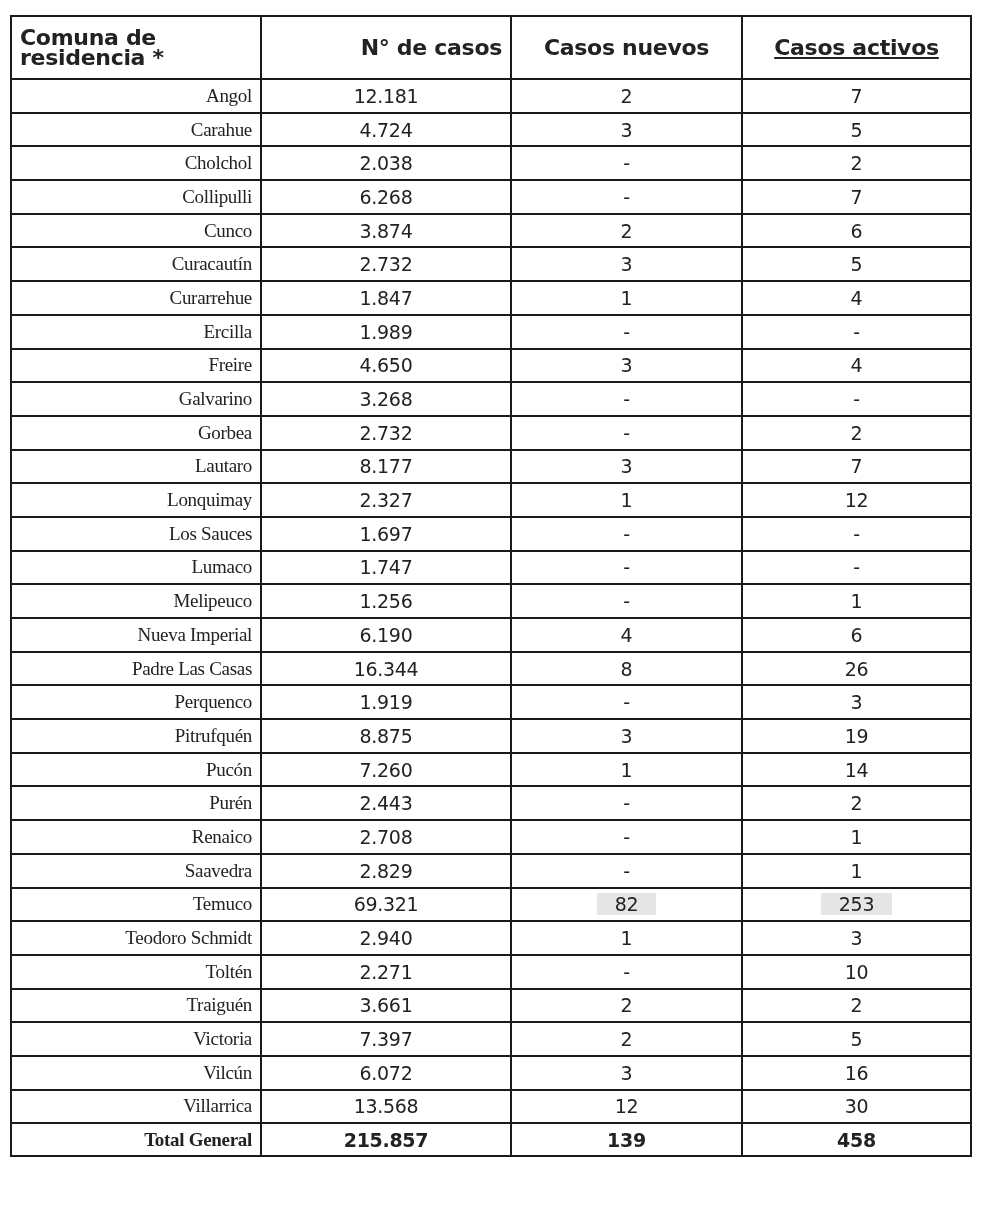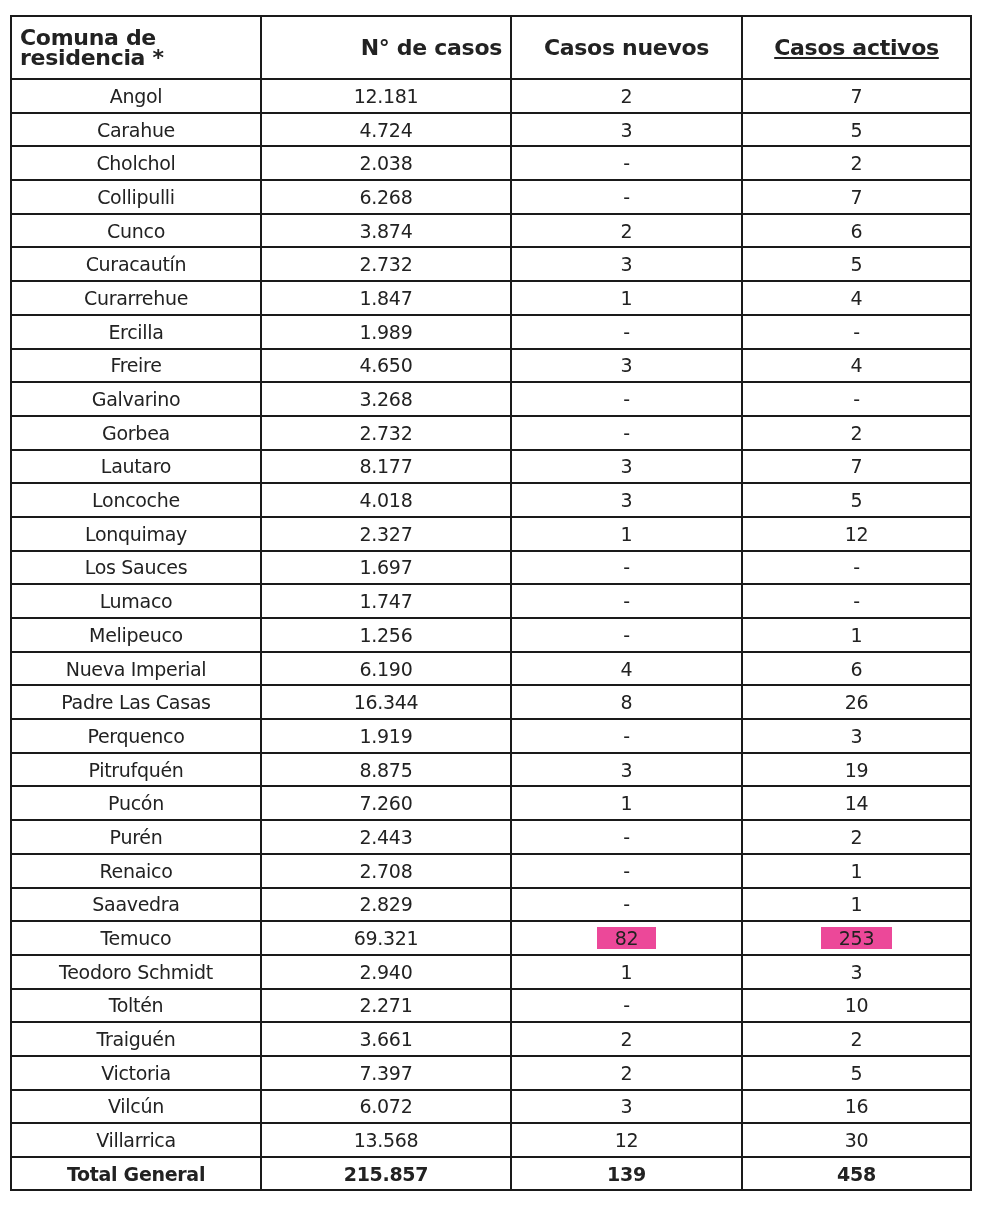--- a/index.html
+++ b/index.html
@@ -16,24 +16,24 @@
     line-height: 20px;
     white-space: nowrap;
   }
   table.cases thead th {
     height: 61px; font-weight: bold; font-size: 22px;
   }
   th.c1 { text-align: left; width: 232px; line-height: 31px; }
   th.c2 { width: 232px; text-align: right; }
   th.c3 { width: 213px; text-align: center; }
   th.c4 { text-align: center; text-decoration: underline; }
-  td.name { text-align: center; }
+  td.name { text-align: right; font-family: Liberation Serif, serif; }
   td.num { text-align: center; }
   tr.total td { font-weight: bold; height: 31px; }
-  .hl { background: #ec4899; padding: 0 18px; }
+  .hl { background: #e5e5e5; padding: 0 18px; }
 </style>
 </head>
 <body>
 
 <table class="cases">
   <thead>
     <tr>
       <th class="c1"><span>Comuna de</span><br><span>residencia *</span></th>
       <th class="c2">N° de casos</th>
       <th class="c3">Casos nuevos</th>
@@ -107,26 +107,20 @@
         <td class="num">-</td>
         <td class="num">2</td>
       </tr>
       <tr>
         <td class="name">Lautaro</td>
         <td class="num">8.177</td>
         <td class="num">3</td>
         <td class="num">7</td>
       </tr>
       <tr>
-        <td class="name">Loncoche</td>
-        <td class="num">4.018</td>
-        <td class="num">3</td>
-        <td class="num">5</td>
-      </tr>
-      <tr>
         <td class="name">Lonquimay</td>
         <td class="num">2.327</td>
         <td class="num">1</td>
         <td class="num">12</td>
       </tr>
       <tr>
         <td class="name">Los Sauces</td>
         <td class="num">1.697</td>
         <td class="num">-</td>
         <td class="num">-</td>

